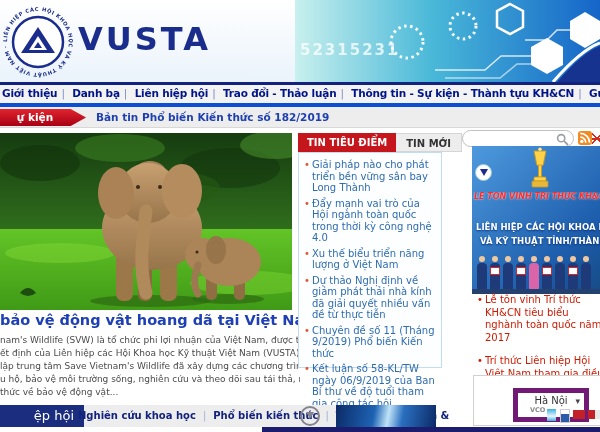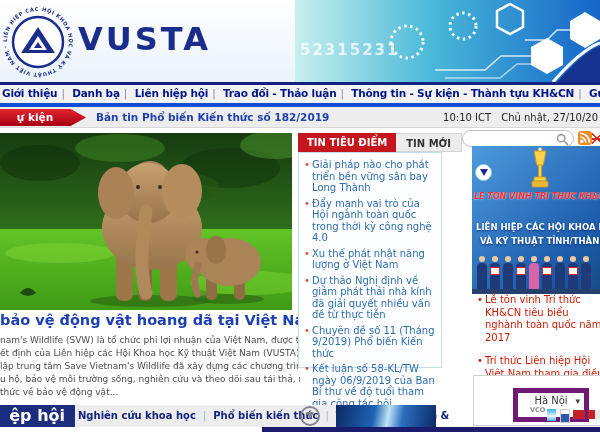--- a/index.html
+++ b/index.html
@@ -89,22 +89,22 @@
   .rnews-item{position:relative;padding-left:8px;font-size:10px;line-height:12.5px;font-weight:500;
               color:#cc1a00;margin-bottom:11px;cursor:pointer;}
   .rnews-item::before{content:"•";position:absolute;left:0;top:0;color:#cc1a00;}
   .city-box{left:473px;top:375px;width:140px;height:51px;border:1px solid #cfcfcf;background:#fff;box-sizing:border-box;}
   .city-select{left:513px;top:388px;width:76px;height:34px;border:5px solid #701a75;background:#fff;
                box-sizing:border-box;font-size:10px;color:#333;line-height:16px;text-align:center;cursor:pointer;}
   .city-caret{position:absolute;right:4px;top:0;color:#444;font-size:9px;}
 
   
   .foot-bar{left:0;top:405px;width:392px;height:22px;background:#ededed;}
-  .foot-tab{left:0;top:405px;width:75px;height:22px;background:#1b2d7e;color:#fff;font-size:16px;
-            font-weight:bold;line-height:22px;text-align:right;padding-right:10px;box-sizing:border-box;cursor:pointer;}
+  .foot-tab{left:0;top:405px;width:84px;height:22px;background:#1b2d7e;color:#fff;font-size:13px;
+            font-weight:normal;line-height:22px;text-align:right;padding-right:10px;box-sizing:border-box;cursor:pointer;}
   .foot-items{left:78px;top:405px;height:22px;line-height:22px;font-size:10px;font-weight:bold;
               color:#12227e;white-space:nowrap;}
   .foot-items span{cursor:pointer;}
   .foot-sep{color:#9db0d8;margin:0 7px;font-weight:normal;}
   .f-logo{left:300px;top:406px;width:20px;height:20px;border-radius:50%;border:2px solid #84848e;
           box-sizing:border-box;cursor:pointer;}
   .f-logo::after{content:"";position:absolute;left:4px;top:4px;width:0;height:0;
           border-left:4px solid transparent;border-right:4px solid transparent;border-top:7px solid #84848e;}
   .f-banner{left:336px;top:405px;width:100px;height:23px;cursor:pointer;
             background:linear-gradient(100deg,#0b2a66 0%,#1e63b4 38%,#bfe3f7 52%,#2a6fc0 66%,#0b2a66 100%);}
@@ -169,23 +169,20 @@
     
     
     
   </div>
 
   <div class="abs bluebar"></div>
 
   <div class="abs ticker"></div>
   <div class="abs badge">ự kiện</div>
   <div class="abs headline">Bản tin Phổ biến Kiến thức số 182/2019</div>
-  <div class="abs datetime">
-    <span class="t">10:10 ICT</span><span>Chủ nhật, 27/10/20</span>
-  </div>
 
   <div class="abs photo">
     <svg width="292" height="177" viewBox="0 0 292 177">
       <defs>
         <linearGradient id="forest" x1="0" y1="0" x2="0" y2="1">
           <stop offset="0" stop-color="#163c10"></stop>
             <stop offset="1" stop-color="#31701d"></stop>
         </linearGradient>
         <linearGradient id="grass" x1="0" y1="0" x2="0" y2="1">
           <stop offset="0" stop-color="#63c427"></stop>
@@ -238,21 +235,21 @@
   </div>
 
   <div class="abs mid-tabs">
     <div class="tab-active">TIN TIÊU ĐIỂM</div>
     <div class="tab-new">TIN MỚI</div>
   </div>
   <div class="abs newsbox">
     <ul>
       <li>Giải pháp nào cho phát triển bền vững sân bay Long Thành</li>
       <li>Đẩy mạnh vai trò của Hội ngành toàn quốc trong thời kỳ công nghệ 4.0</li>
-      <li>Xu thế phát nhật năng lượng ở Việt Nam</li>
+      <li>Xu thế biểu triển năng lượng ở Việt Nam</li>
       <li>Dự thảo Nghị định về giảm phát thải nhà kính đã giải quyết nhiều vấn đề từ thực tiễn</li>
       <li>Chuyên đề số 11 (Tháng 9/2019) Phổ biến Kiến thức</li>
       <li>Kết luận số 58-KL/TW ngày 06/9/2019 của Ban Bí thư về độ tuổi tham gia công tác hội</li>
       <li>Bản tin Phổ biến Kiến thức số 182/2019</li>
     </ul>
   </div>
 
   <input class="abs search-input" value="" style="">
   <svg class="abs mag" width="13" height="13" viewBox="0 0 13 13">
     <circle cx="5.2" cy="5.2" r="3.6" fill="none" stroke="#9aa0a6" stroke-width="1.6"></circle>

